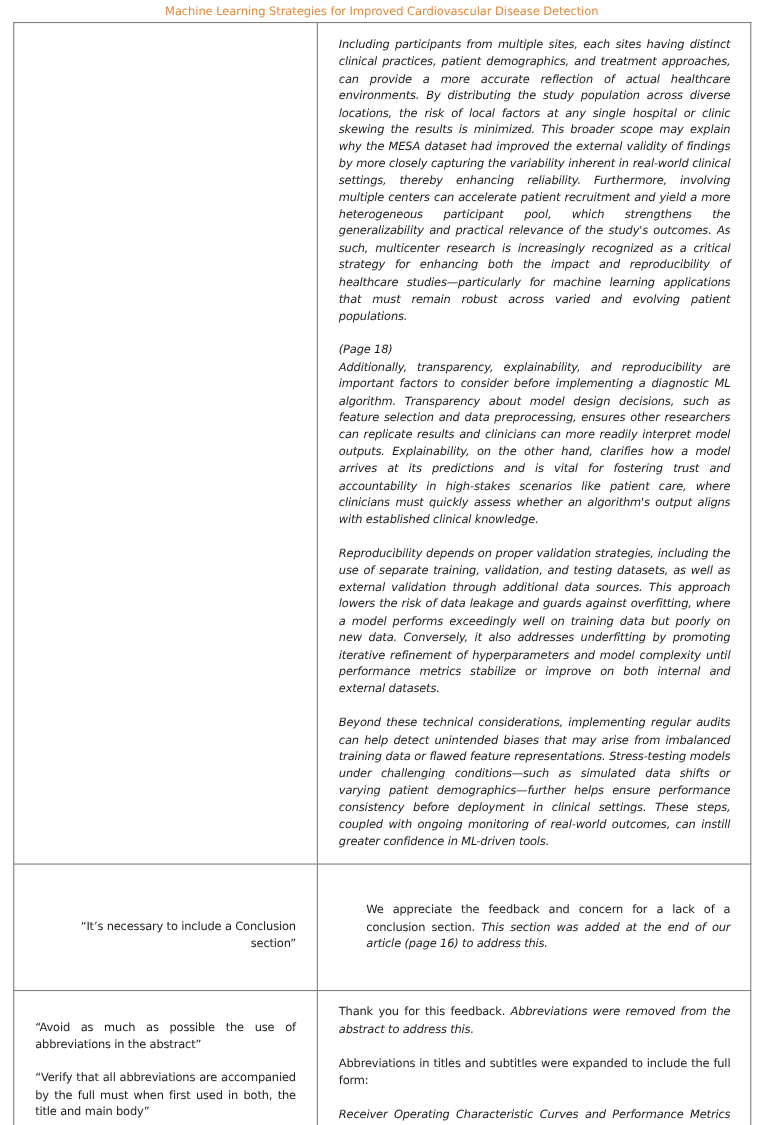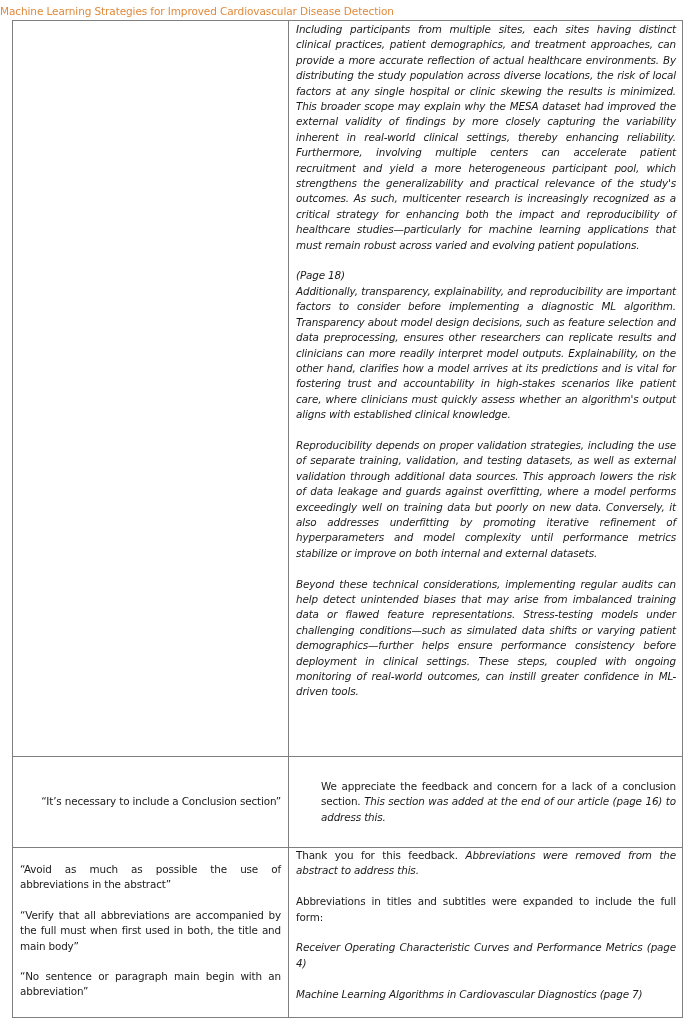--- a/index.html
+++ b/index.html
@@ -2,29 +2,29 @@
 <html><head>
   <meta charset="utf-8">
   <style>
     html, body { margin: 0; padding: 0; background: #ffffff; }
     body {
       width: 694px; height: 1023px; overflow: hidden; position: relative;
       font-family: "DejaVu Sans", sans-serif; color: #1a1a1a;
     }
     .page-header {
       position: absolute; left: 0; top: 4px; width: 694px;
-      font-size: 10.5px; color: #e08a3c;
+      text-align: center; font-size: 10.5px; color: #e08a3c;
       letter-spacing: -0.1px; line-height: 14px;
     }
     .tbl {
       position: absolute; left: 12px; top: 20px; width: 670px;
       border-collapse: collapse; table-layout: fixed;
     }
     .tbl td {
-      border: 1px solid #7f7f7f; vertical-align: top; padding: 0;
+      border: 1px solid #7f7f7f; vertical-align: top; padding: 12px;
     }
     .col-left { width: 276px; }
     .col-right { width: 394px; }
     .cell-inner-r {
       padding: 1px 6px 0 7px; font-size: 10.4px; line-height: 15.4px;
       text-align: justify; letter-spacing: -0.15px;
     }
     .cell-inner-l {
       padding: 0 7px 0 7px; font-size: 10.4px; line-height: 15.4px;
       text-align: justify; letter-spacing: -0.15px;

